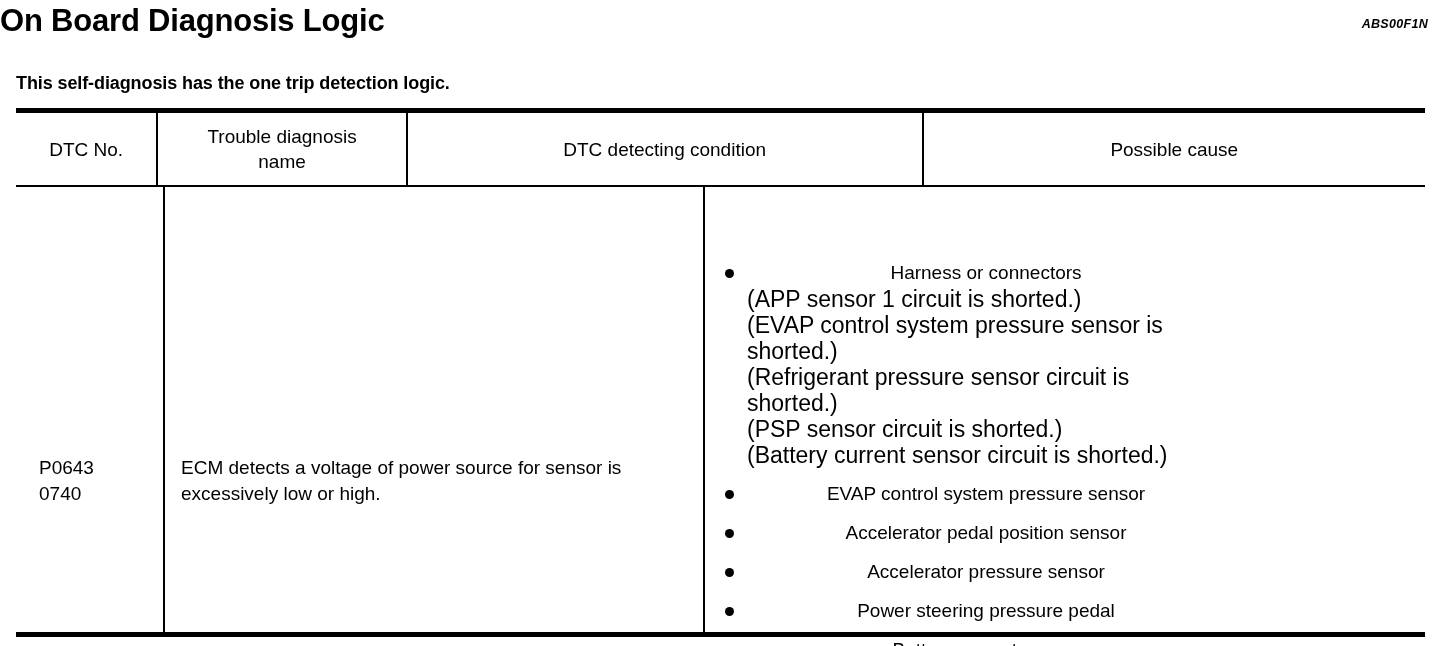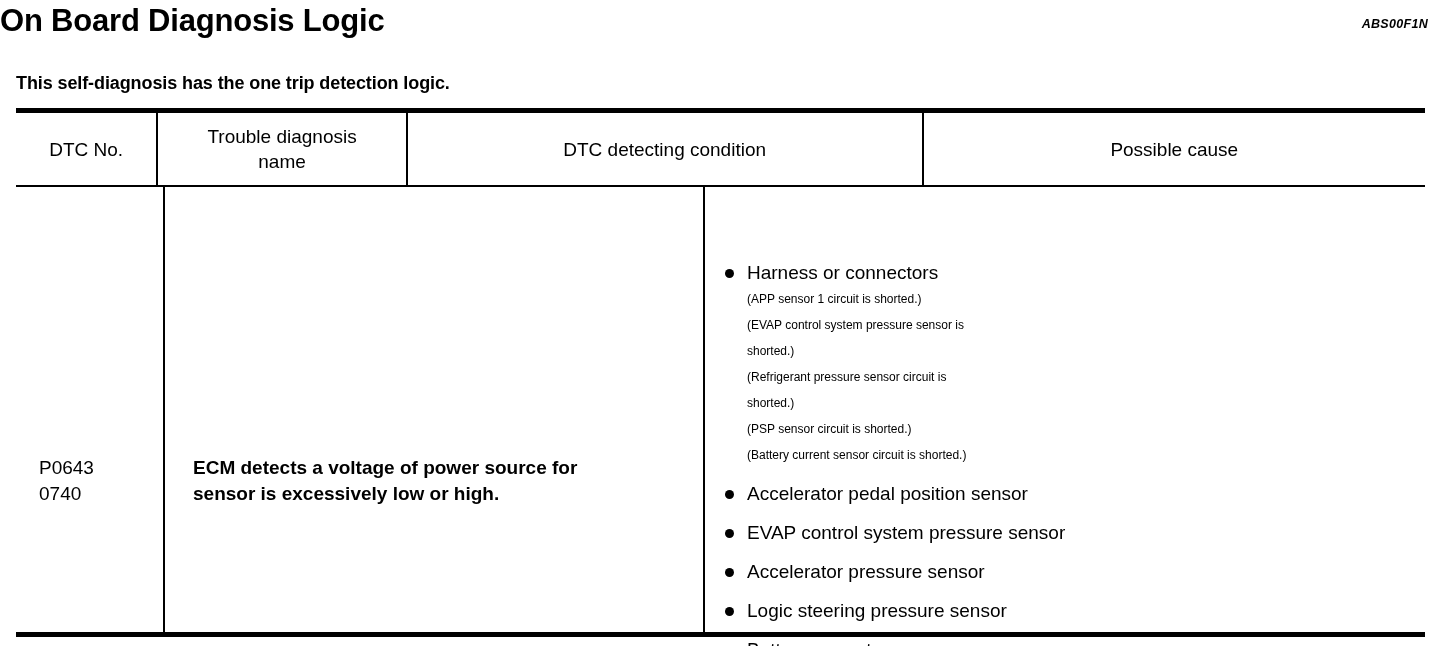--- a/index.html
+++ b/index.html
@@ -115,24 +115,23 @@
     left: 23px;
     top: 268px;
   }
   .name-value {
     position: absolute;
     left: 16px;
     top: 268px;
   }
   .cond-value {
     position: absolute;
-    left: 28px;
+    left: 16px;
     top: 268px;
     width: 450px;
-    font-weight: bold;
   }
 
   
   .cause-list {
     position: absolute;
     left: 20px;
     top: 73px;
     width: 500px;
     margin: 0;
     padding: 0;
@@ -152,28 +151,29 @@
     position: absolute;
     left: 0;
     top: 9px;
     width: 9px;
     height: 9px;
     border-radius: 50%;
     background: #000000;
   }
   .cause-label {
     display: block;
+    text-align: center;
   }
   .cause-subs {
     margin: 0;
     padding: 0;
     list-style: none;
   }
   .cause-sub {
-    font-size: 12px;
+    font-size: 23px;
     line-height: 26px;
     white-space: pre-line;
   }
 </style>
 </head>
 <body>
 
 <div class="page-title">On Board Diagnosis Logic</div>
 <div class="ref-code">ABS00F1N</div>
 <div class="page-subtitle">This self-diagnosis has the one trip detection logic.</div>
@@ -224,36 +224,36 @@
 shorted.)</li>
             <li class="cause-sub">(Refrigerant pressure sensor circuit is
 shorted.)</li>
             <li class="cause-sub">(PSP sensor circuit is shorted.)</li>
             <li class="cause-sub">(Battery current sensor circuit is shorted.)</li>
           </ul>
         </li>
 
         <li class="cause-item">
           <span class="bullet-dot"></span>
+          <span class="cause-label">EVAP control system pressure sensor</span>
+        </li>
+
+        <li class="cause-item">
+          <span class="bullet-dot"></span>
           <span class="cause-label">Accelerator pedal position sensor</span>
         </li>
 
         <li class="cause-item">
           <span class="bullet-dot"></span>
-          <span class="cause-label">EVAP control system pressure sensor</span>
-        </li>
-
-        <li class="cause-item">
-          <span class="bullet-dot"></span>
           <span class="cause-label">Accelerator pressure sensor</span>
         </li>
 
         <li class="cause-item">
           <span class="bullet-dot"></span>
-          <span class="cause-label">Logic steering pressure sensor</span>
+          <span class="cause-label">Power steering pressure pedal</span>
         </li>
 
         <li class="cause-item">
 
           <span class="cause-label">Battery current sensor</span>
         </li>
 
       </ul>
     </div>
   </div>

